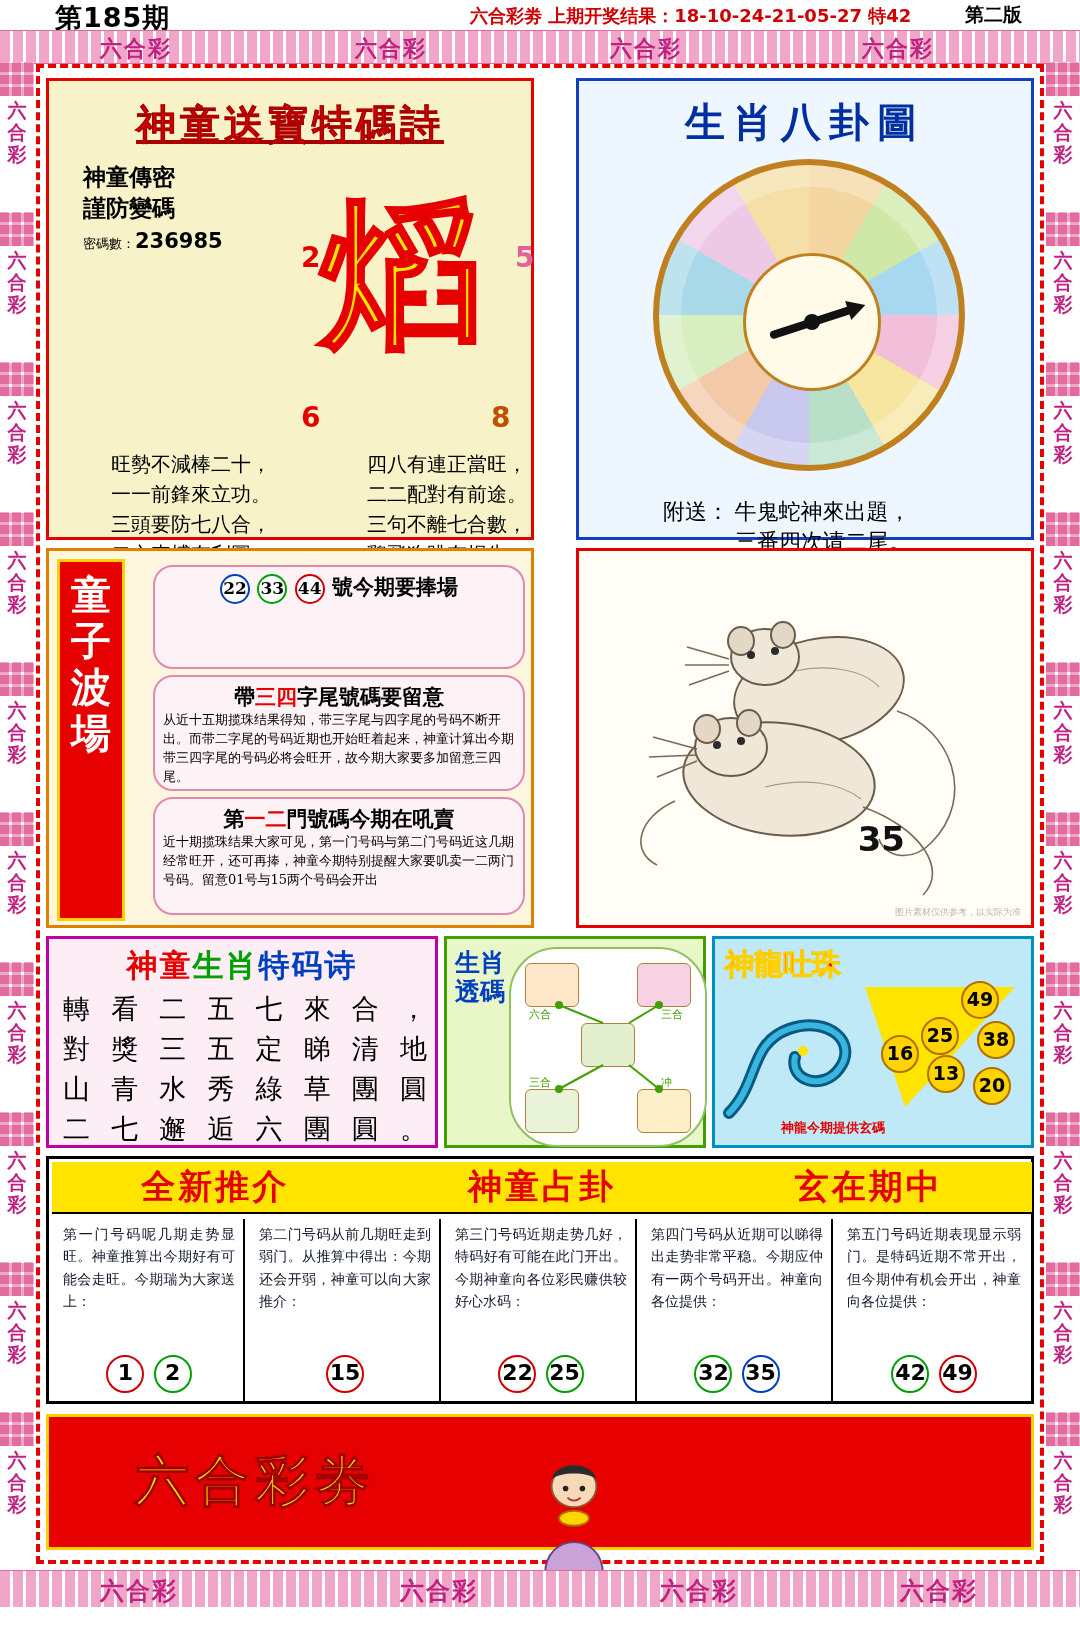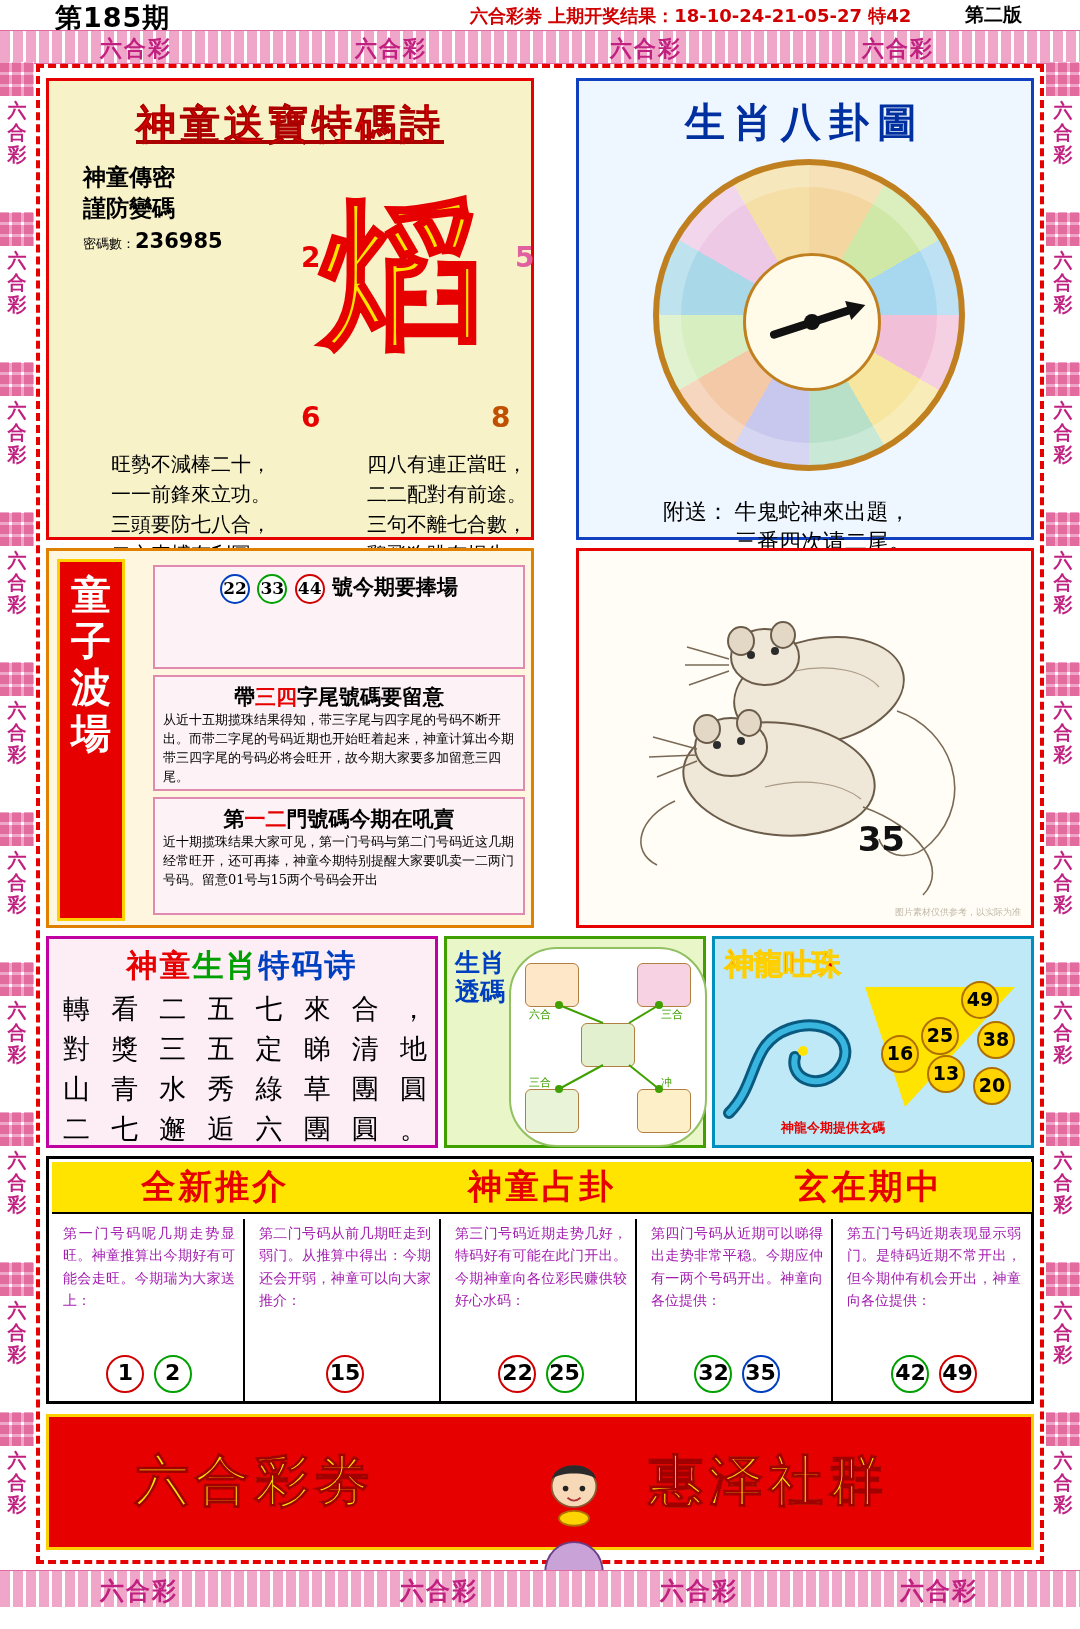--- a/index.html
+++ b/index.html
@@ -61,21 +61,21 @@
   .wheel-inner{position:absolute;left:84px;top:88px;width:132px;height:132px;border-radius:50%;background:#fffbe8;border:3px solid #c08020;}
   .needle{position:absolute;left:22px;top:62px;width:90px;height:8px;background:#111;transform:rotate(-18deg);border-radius:4px;}
   .needle:after{content:"";position:absolute;right:-10px;top:-6px;border-left:18px solid #111;border-top:10px solid transparent;border-bottom:10px solid transparent;}
   .hub{position:absolute;left:58px;top:58px;width:16px;height:16px;border-radius:50%;background:#111;}
   .p2-note{position:absolute;left:84px;top:400px;font-size:22px;line-height:1.35;color:#000;font-family:Liberation Serif, serif;margin-top:16px;}
   .p2-note .lbl{color:#000;}
 
   
   .p3{position:absolute;left:46px;top:548px;width:488px;height:380px;background:#fff6e0;border:3px solid #e08000;box-sizing:border-box;}
   .vtitle{position:absolute;left:8px;top:8px;width:68px;height:362px;background:#e60000;border:3px solid #ffd000;box-sizing:border-box;color:#fff;font-size:40px;font-weight:bold;text-align:center;line-height:1.15;padding-top:10px;font-family:"DejaVu Serif","Liberation Serif",serif;}
-  .tipbox{position:absolute;left:104px;width:372px;background:#fdf3f7;border:2px solid #e08ab0;border-radius:0;box-sizing:border-box;padding:6px 8px;}
+  .tipbox{position:absolute;left:104px;width:372px;background:#fdf3f7;border:2px solid #e08ab0;border-radius:20px;box-sizing:border-box;padding:6px 8px;}
   .tipbox .th{text-align:center;font-size:21px;font-weight:bold;color:#000;font-family:"DejaVu Serif","Liberation Serif",serif;}
   .tipbox .tb{font-size:13px;line-height:1.45;color:#000;font-family:"DejaVu Serif","Liberation Serif",serif;}
   .ball{display:inline-block;width:26px;height:26px;line-height:24px;border-radius:50%;border:2px solid #d00000;color:#000;font-weight:bold;font-size:17px;text-align:center;background:#fff;vertical-align:middle;}
   .ball.g{border-color:#00a000;}
   .ball.b{border-color:#0040c0;}
   .red{color:#e60000;}
 
   
   .p4{position:absolute;left:576px;top:548px;width:458px;height:380px;background:#fffef8;border:3px solid #e60000;box-sizing:border-box;overflow:hidden;}
   .ratnum{position:absolute;right:126px;bottom:66px;font-size:34px;font-weight:bold;color:#111;}
@@ -103,21 +103,21 @@
   .tri{position:absolute;left:150px;top:48px;width:0;height:0;border-left:40px solid transparent;border-right:110px solid transparent;border-top:120px solid #ffe400;}
   .dball{position:absolute;width:34px;height:34px;border-radius:50%;background:#ffd400;border:2px solid #b07000;color:#000;font-size:19px;font-weight:bold;text-align:center;line-height:32px;}
   .p7-foot{position:absolute;left:66px;bottom:8px;font-size:13px;color:#e60000;font-weight:bold;font-family:"DejaVu Serif","Liberation Serif",serif;}
 
   
   .p8{position:absolute;left:46px;top:1156px;width:988px;height:248px;background:#ffffff;border:3px solid #000;box-sizing:border-box;}
   .p8-head{position:absolute;left:3px;top:3px;width:980px;height:52px;background:#ffe400;border-bottom:2px solid #000;box-sizing:border-box;display:flex;align-items:center;justify-content:space-around;}
   .p8-head span{font-size:34px;font-weight:bold;color:#e60000;letter-spacing:3px;font-family:"DejaVu Serif","Liberation Serif",serif;}
   .gate{position:absolute;top:60px;width:190px;height:182px;border-right:2px solid #000;box-sizing:border-box;padding:4px 8px;}
   .gate:last-child{border-right:none;}
-  .gate .gt{font-size:14px;line-height:1.6;color:#a21caf;font-family:Liberation Mono, monospace;text-align:justify;}
+  .gate .gt{font-size:14px;line-height:1.6;color:#0f172a;font-family:Liberation Sans, sans-serif;text-align:justify;}
   .gate .gn{position:absolute;left:0;bottom:8px;width:100%;text-align:center;}
   .gn .ball{width:34px;height:34px;line-height:32px;font-size:22px;margin:0 2px;}
 
   
   .p9{position:absolute;left:46px;top:1414px;width:988px;height:136px;background:#e60000;border:3px solid #ffd000;box-sizing:border-box;}
   .p9 .t{position:absolute;top:28px;font-size:54px;font-weight:bold;color:#ffe400;letter-spacing:6px;font-family:"DejaVu Serif","Liberation Serif",serif;-webkit-text-stroke:1px #a00000;}
   .p9 .left{left:86px;}
   .p9 .right{left:600px;}
   .boy{position:absolute;left:470px;top:36px;width:110px;height:140px;}
 </style>
@@ -462,21 +462,20 @@
       <div class="gt">第五门号码近期表现显示弱门。是特码近期不常开出，但今期仲有机会开出，神童向各位提供：</div>
       <div class="gn">
         <span class="ball g">42</span>
         <span class="ball">49</span>
       </div>
     </div>
   </div>
 
   <div class="p9">
     <div class="t left">六合彩劵</div>
-    <div class="t right">惠泽社群</div>
     <svg class="boy" viewBox="0 0 110 150">
       <ellipse cx="55" cy="36" rx="24" ry="22" fill="#f7d9b8" stroke="#8a5a33" stroke-width="2"></ellipse>
       <path d="M31 28 C 36 8 74 8 79 28 C 70 20 40 20 31 28 Z" fill="#2b2b2b"></path>
       <circle cx="46" cy="38" r="3" fill="#222"></circle>
         <circle cx="64" cy="38" r="3" fill="#222"></circle>
       <path d="M48 48 q7 6 14 0" stroke="#a33" stroke-width="2" fill="none"></path>
       <path d="M24 130 C 24 84 86 84 86 130 Z" fill="#c9a2d8" stroke="#6a3f86" stroke-width="2"></path>
       <path d="M24 128 C 40 142 70 142 86 128 L86 146 L24 146 Z" fill="#4a6fd0" stroke="#25407f" stroke-width="2"></path>
       <ellipse cx="55" cy="70" rx="16" ry="8" fill="#ffd400" stroke="#b07000" stroke-width="2"></ellipse>
     </svg>

